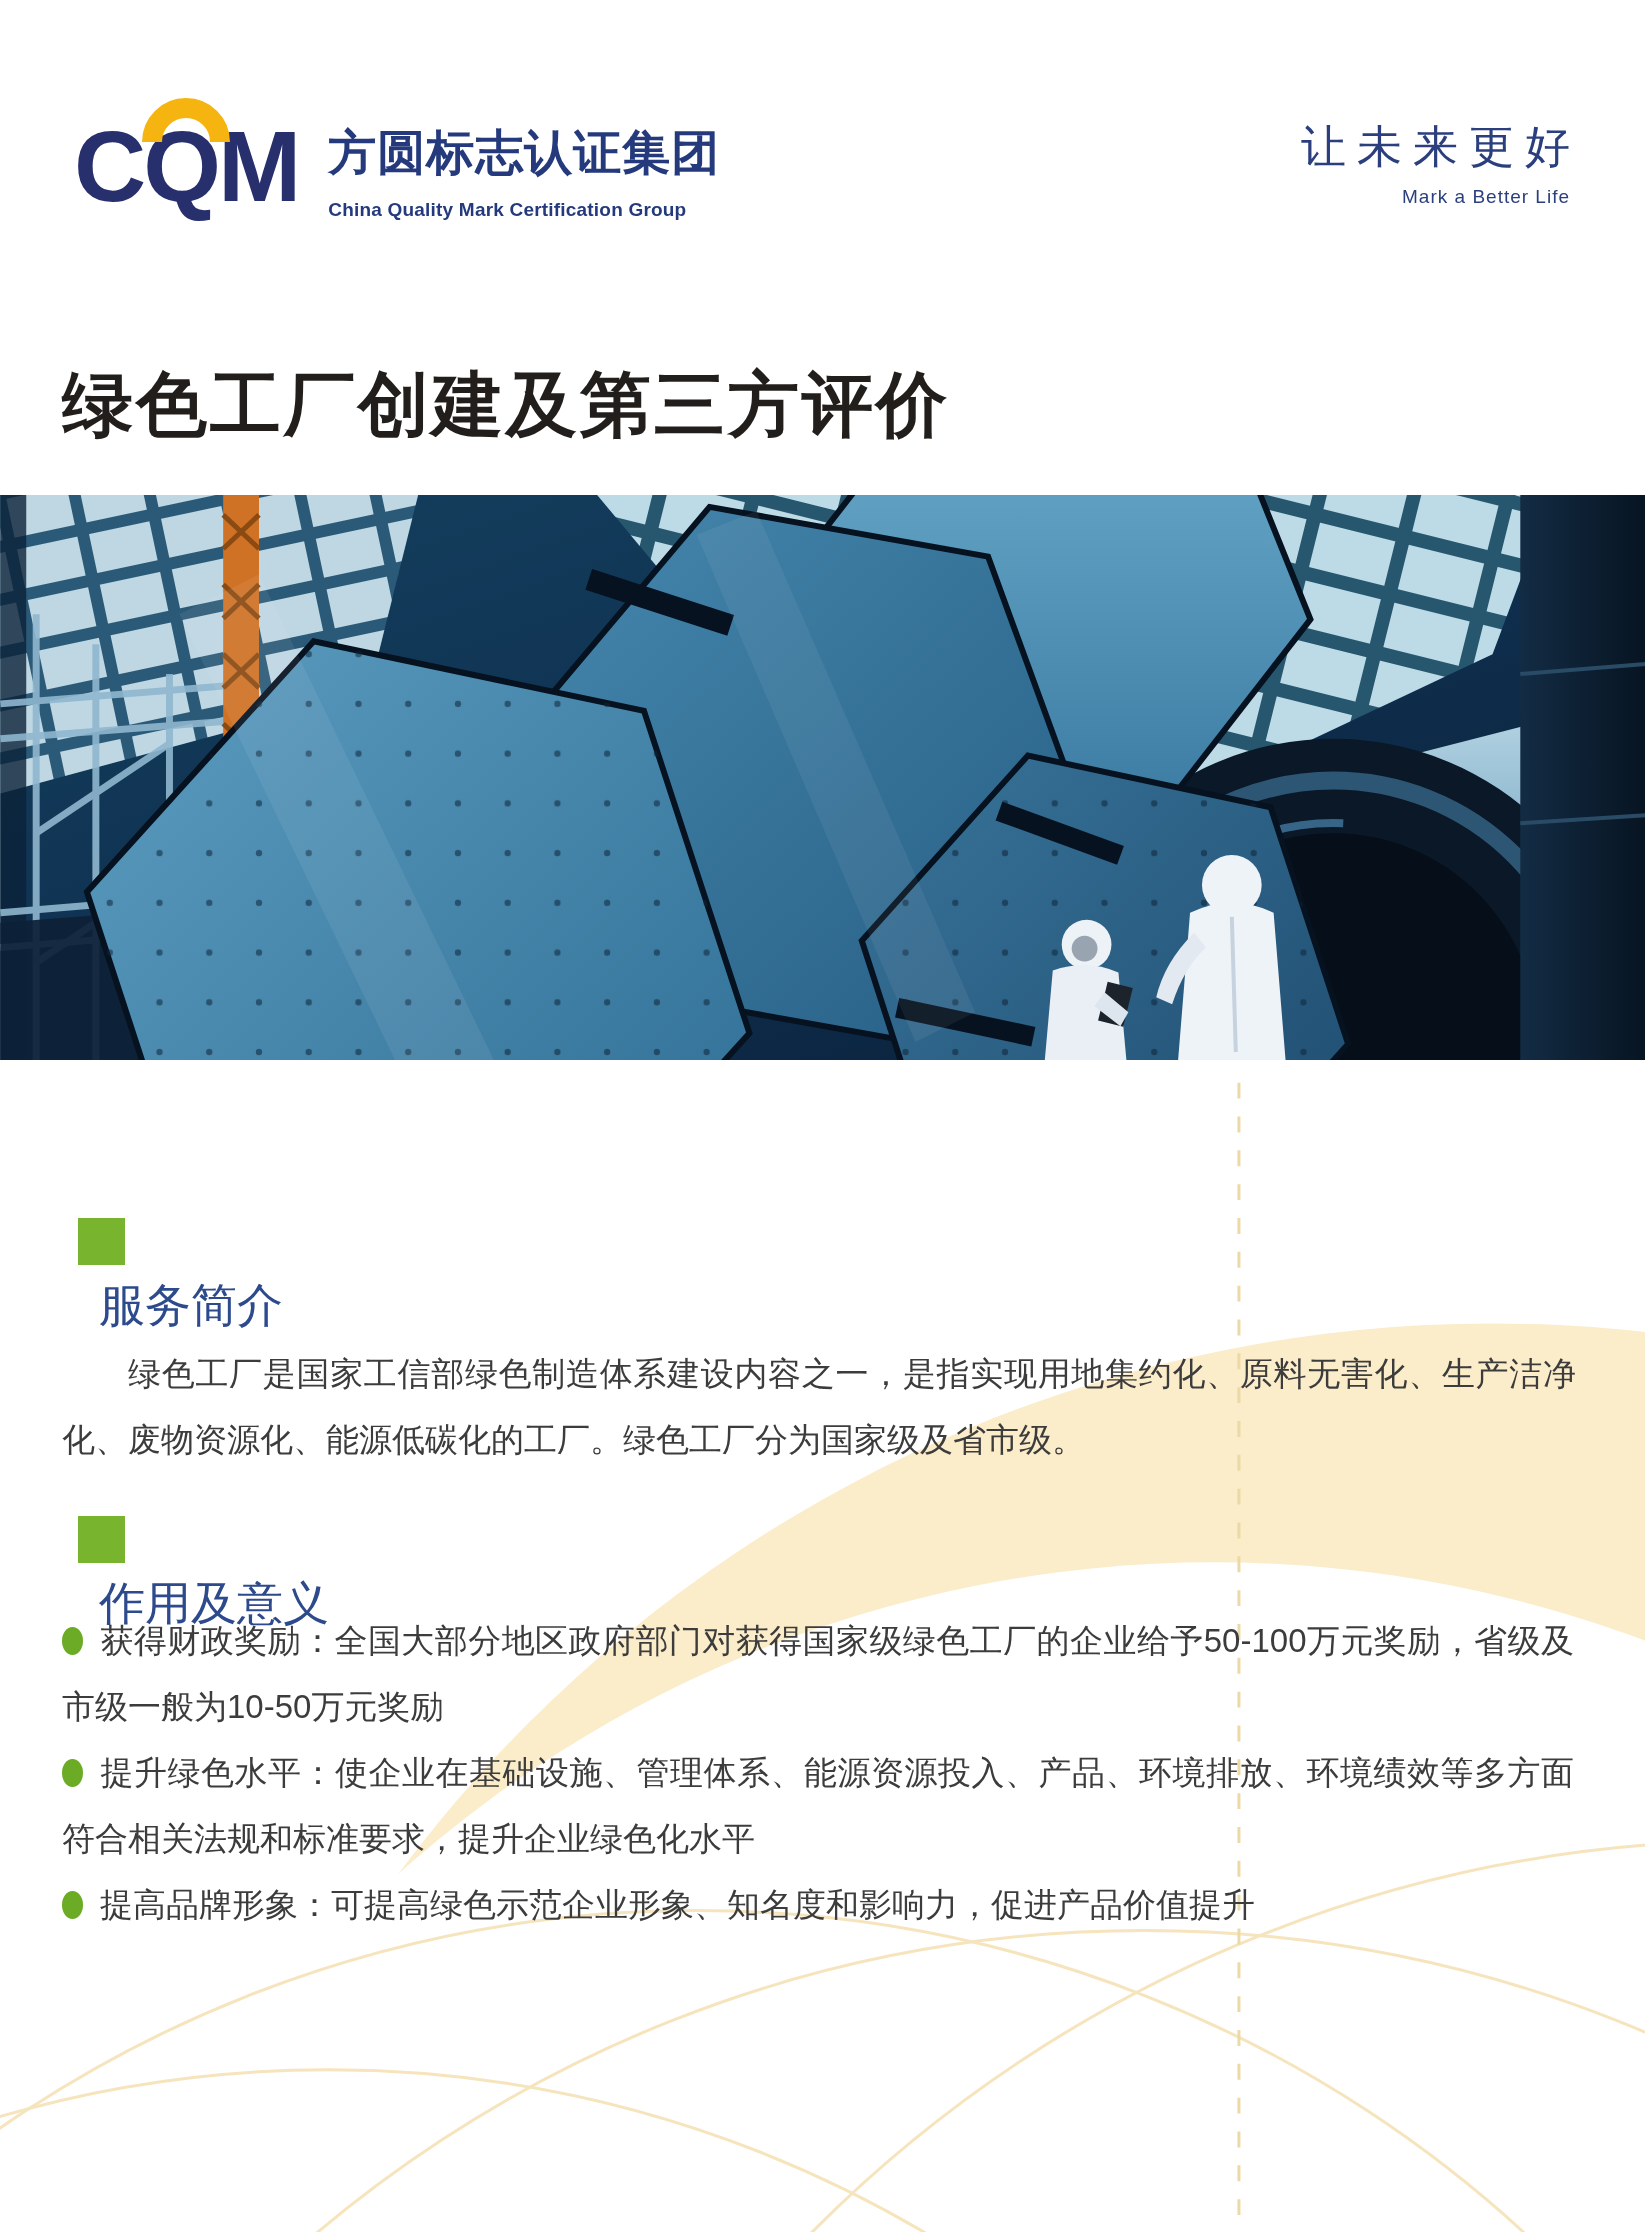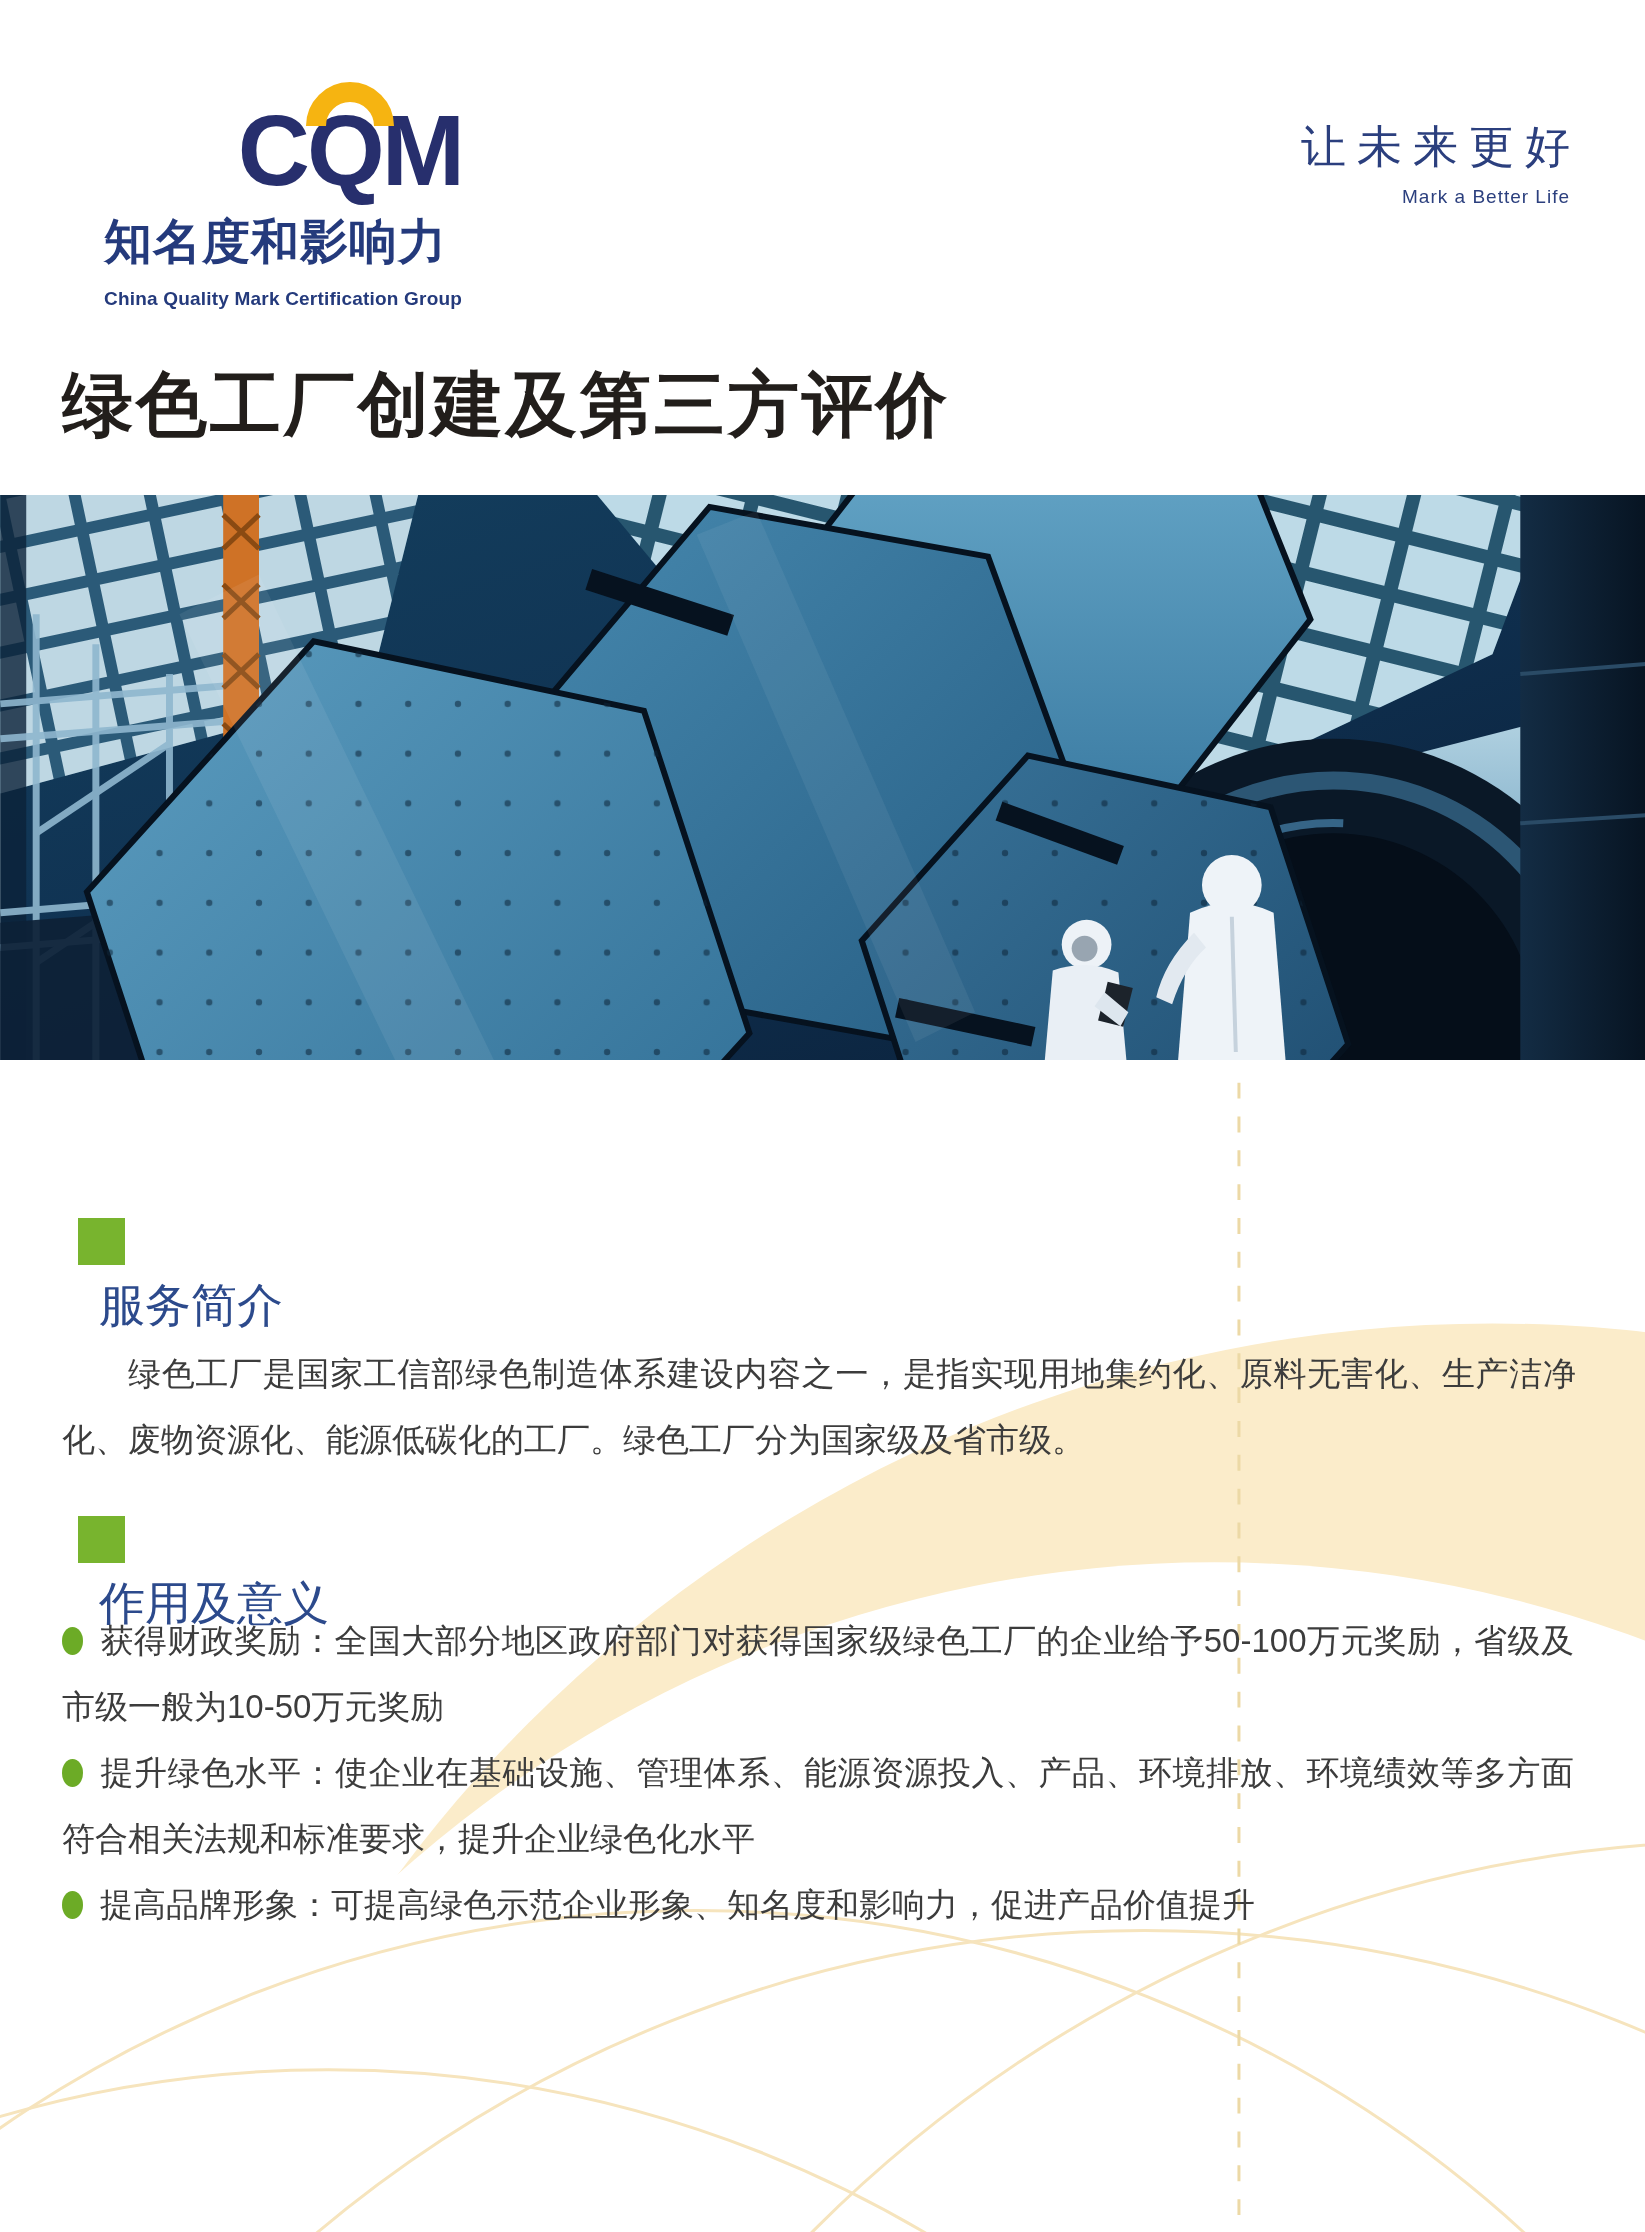--- a/index.html
+++ b/index.html
@@ -5,21 +5,21 @@
   html,body{margin:0;padding:0;}
   body{
     width:1646px;height:2233px;position:relative;overflow:hidden;
     background:#ffffff;
     font-family:"Liberation Sans","DejaVu Sans",sans-serif;
     color:#373737;
   }
   
   .decor{position:absolute;left:0;top:0;width:1646px;height:2233px;z-index:0;}
   
-  .logo-wrap{position:absolute;left:74px;top:100px;display:flex;align-items:flex-end;z-index:2;flex-direction:column;}
+  .logo-wrap{position:absolute;left:74px;top:111px;display:flex;align-items:center;z-index:2;}
   .logo-cqm{position:relative;font-size:100px;line-height:1;font-weight:900;color:#272f6d;letter-spacing:-3px;}
   .logo-arc{position:absolute;left:62px;top:-26px;width:100px;height:55px;}
   .logo-names{margin-left:30px;padding-top:14px;}
   .company-zh{font-size:48px;line-height:1.15;font-weight:bold;color:#243a7c;letter-spacing:1px;white-space:nowrap;}
   .company-en{font-size:19px;font-weight:bold;color:#243a7c;margin-top:19px;letter-spacing:0.2px;white-space:nowrap;}
   .tagline{position:absolute;right:76px;top:117px;text-align:right;z-index:2;}
   .tagline-zh{font-size:45px;color:#2b3f7e;letter-spacing:11px;margin-right:-11px;white-space:nowrap;}
   .tagline-en{font-size:19px;color:#2b3f7e;margin-top:9px;letter-spacing:1px;white-space:nowrap;}
   
   .page-title{position:absolute;left:62px;top:310px;font-size:71px;font-weight:900;
@@ -56,21 +56,21 @@
 </svg>
 
 <div class="logo-wrap">
   <div class="logo-cqm">
     <svg class="logo-arc" viewBox="0 0 100 55" aria-hidden="true">
       <path d="M16,52 A34,34 0 0 1 84,52" fill="none" stroke="#f6b411" stroke-width="20"></path>
     </svg>
     <span>CQM</span>
   </div>
   <div class="logo-names">
-    <div class="company-zh">知名度和影响力</div>
+    <div class="company-zh">方圆标志认证集团</div>
     <div class="company-en">China Quality Mark Certification Group</div>
   </div>
 </div>
 
 <div class="tagline">
   <div class="tagline-zh">让未来更好</div>
   <div class="tagline-en">Mark a Better Life</div>
 </div>
 
 <h1 class="page-title">绿色工厂创建及第三方评价</h1>

